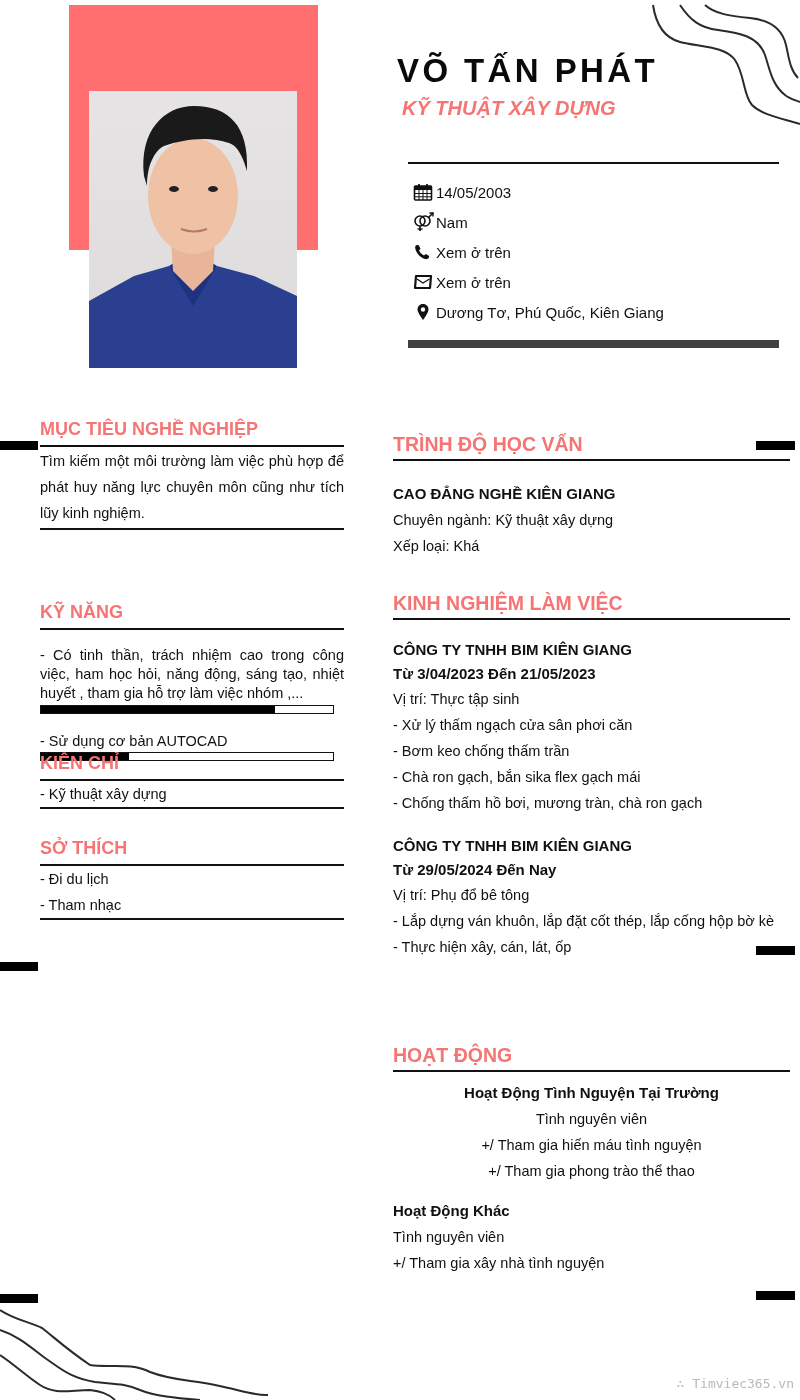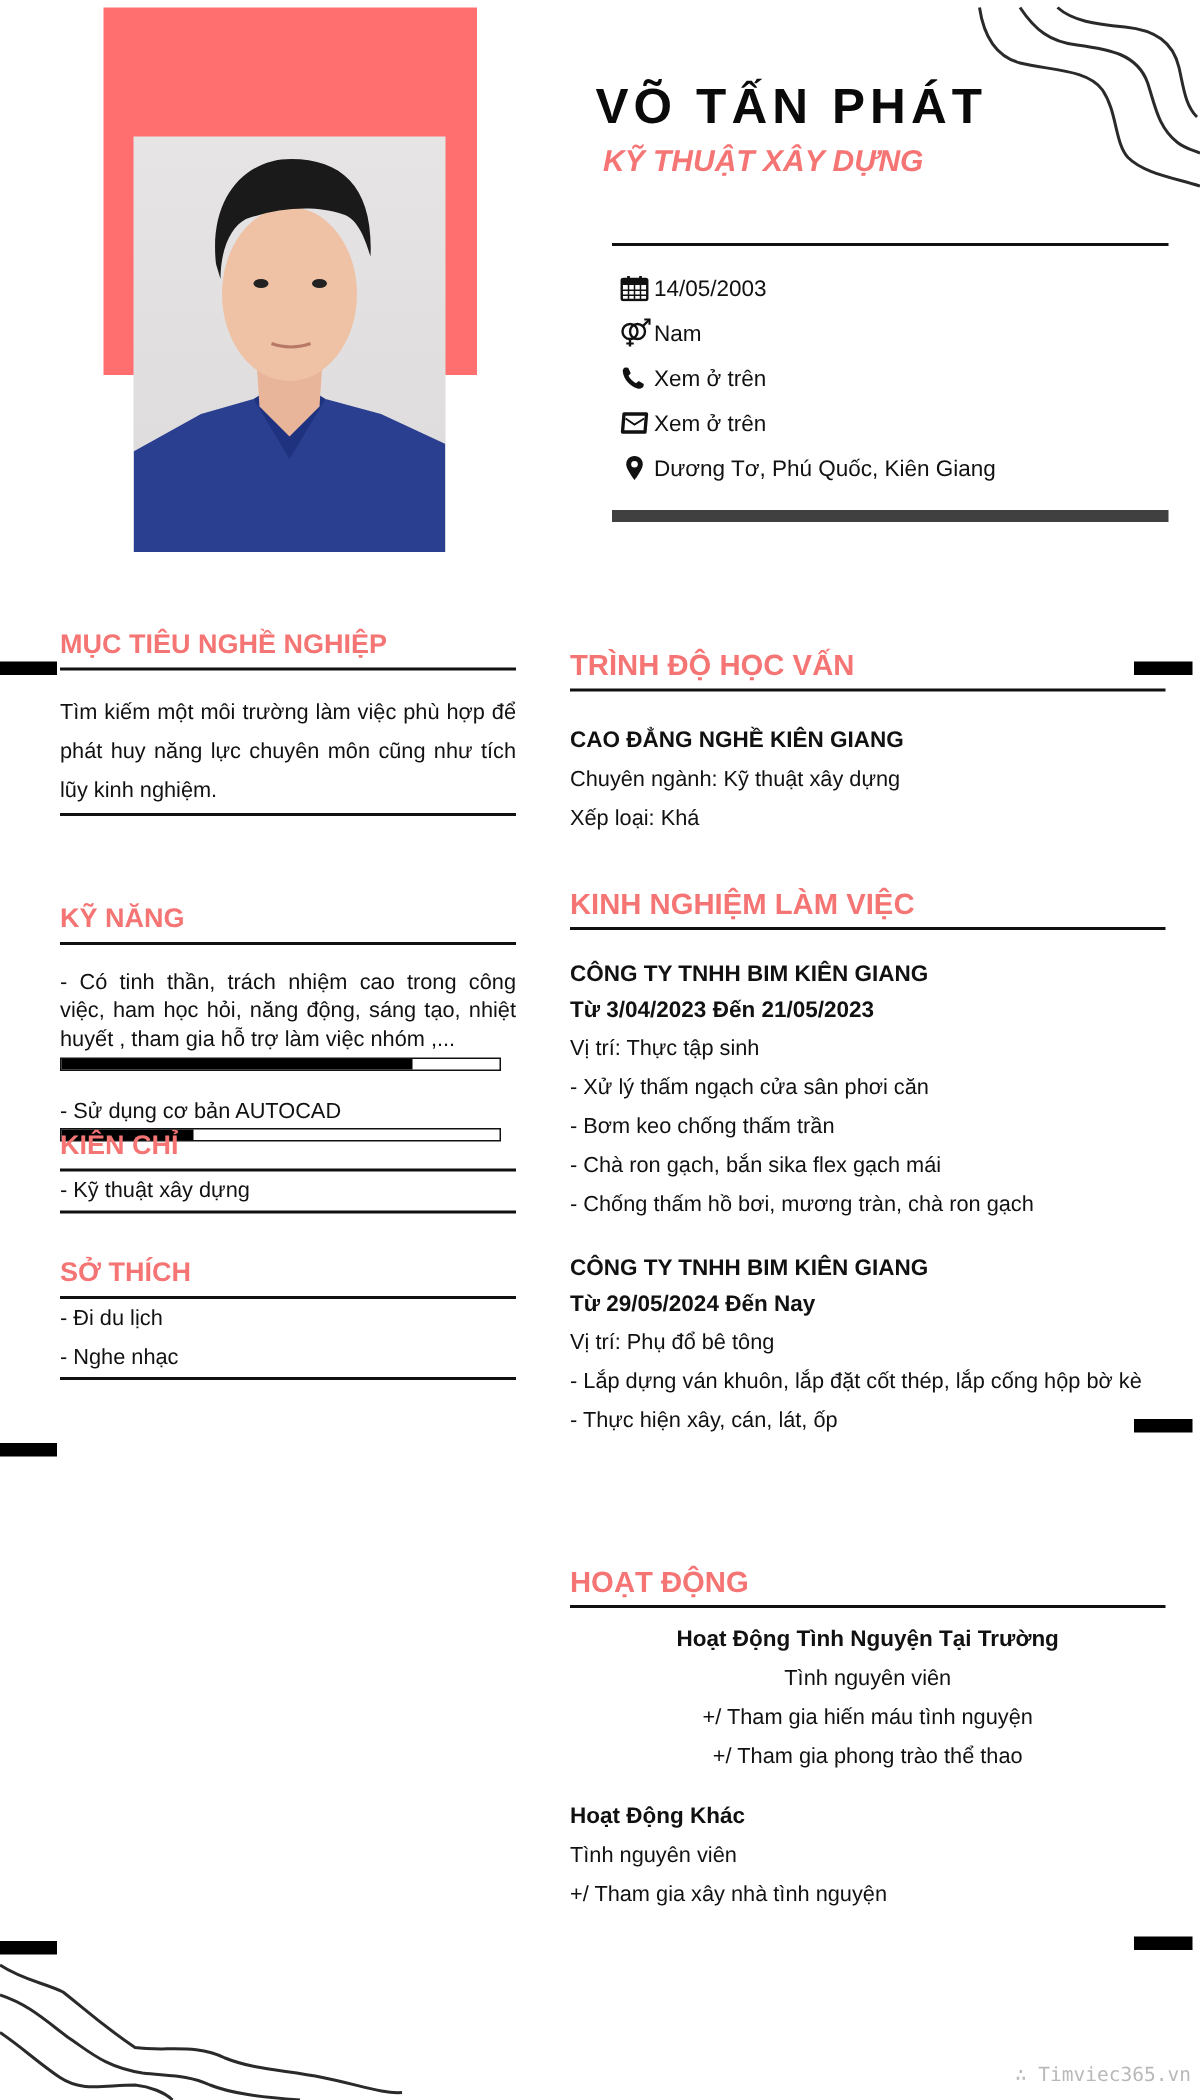--- a/index.html
+++ b/index.html
@@ -29,21 +29,21 @@
   .contact-row .ico { width:23px; height:20px; display:inline-flex; align-items:center; justify-content:flex-start; }
   .contact-row .ico svg { display:block; }
 
   
   .sec-title { font-size:18px; font-weight:700; color:#f57474; line-height:22px; }
   .rule { height:2px; background:#111; }
   .txt { font-size:14.5px; line-height:26px; color:#111; }
   .bold { font-weight:700; font-size:15px; color:#111; line-height:26px; }
 
   .left-col { left:40px; width:304px; }
-  .right-col { left:380px; width:397px; }
+  .right-col { left:393px; width:397px; }
 
   .justify { text-align:justify; }
 
   .progress { width:294px; height:9px; border:1px solid #111; background:#fff; position:relative; }
   .progress .fill { position:absolute; left:0; top:0; bottom:0; background:#000; }
 
   .watermark { right:6px; top:1376px; font-family:"DejaVu Sans Mono","Liberation Mono",monospace; font-size:13px; color:#b9b9b9; }
 </style>
 </head>
 <body>
@@ -149,21 +149,21 @@
           <circle cx="10" cy="6.5" r="2.2" fill="#fff"></circle>
         </svg>
     </span>
     <span>Dương Tơ, Phú Quốc, Kiên Giang</span>
   </div>
 </div>
 
 <div class="abs left-col" style="top:418px;">
   <div class="sec-title">MỤC TIÊU NGHỀ NGHIỆP</div>
   <div class="rule" style="margin-top:5px;"></div>
-  <div class="txt justify" style="margin-top:15px;">Tìm kiếm một môi trường làm việc phù hợp để phát huy năng lực chuyên môn cũng như tích lũy kinh nghiệm.</div>
+  <div class="txt justify" style="margin-top:1px;">Tìm kiếm một môi trường làm việc phù hợp để phát huy năng lực chuyên môn cũng như tích lũy kinh nghiệm.</div>
   <div class="rule" style="margin-top:2px;"></div>
 </div>
 
 <div class="abs left-col" style="top:557px;margin-top:44px;">
   <div class="sec-title">KỸ NĂNG</div>
   <div class="rule" style="margin-top:5px;"></div>
   <div class="txt justify" style="margin-top:16px; line-height:19px;">- Có tinh thần, trách nhiệm cao trong công việc, ham học hỏi, năng động, sáng tạo, nhiệt huyết , tham gia hỗ trợ làm việc nhóm ,...</div>
   <div class="progress" style="margin-top:2px;">
       <div class="fill" style="width:80%;"></div>
     </div>
@@ -177,21 +177,21 @@
   <div class="sec-title">KIÊN CHỈ</div>
   <div class="rule" style="margin-top:5px;"></div>
   <div class="txt">- Kỹ thuật xây dựng</div>
   <div class="rule"></div>
 </div>
 
 <div class="abs left-col" style="top:837px;">
   <div class="sec-title">SỞ THÍCH</div>
   <div class="rule" style="margin-top:5px;"></div>
   <div class="txt">- Đi du lịch</div>
-  <div class="txt">- Nghe nhạc</div>
+  <div class="txt">- Tham nhạc</div>
   <div class="rule"></div>
 </div>
 
 <div class="abs right-col" style="top:433px;">
   <div class="sec-title" style="font-size:19.5px;">TRÌNH ĐỘ HỌC VẤN</div>
   <div class="rule" style="margin-top:4px;"></div>
   <div class="bold" style="margin-top:20px;">CAO ĐẲNG NGHỀ KIÊN GIANG</div>
   <div class="txt">Chuyên ngành: Kỹ thuật xây dựng</div>
   <div class="txt">Xếp loại: Khá</div>
 </div>

